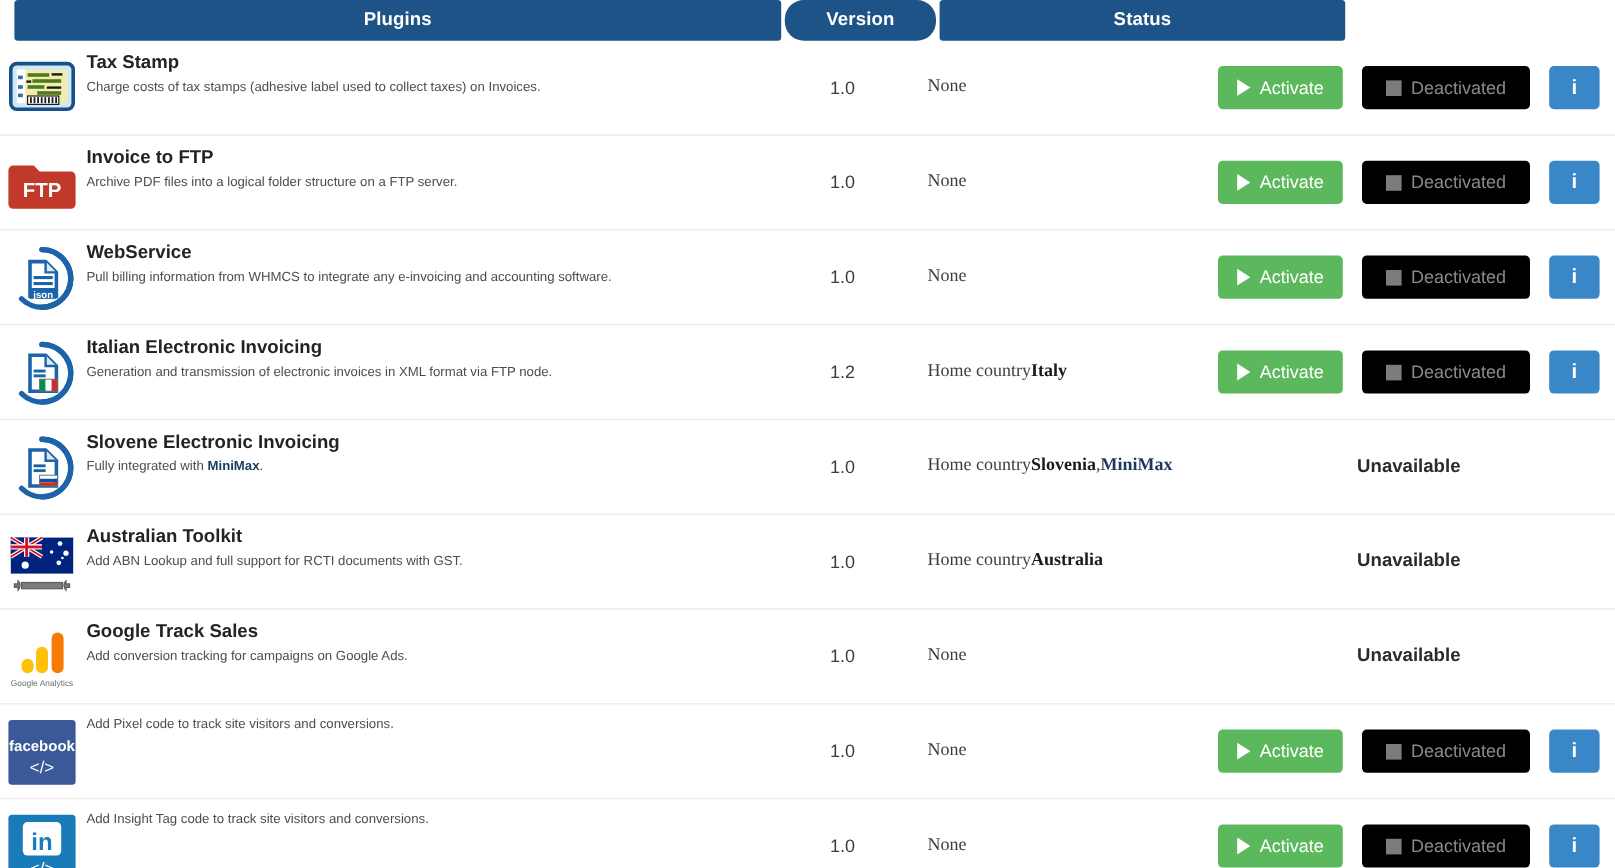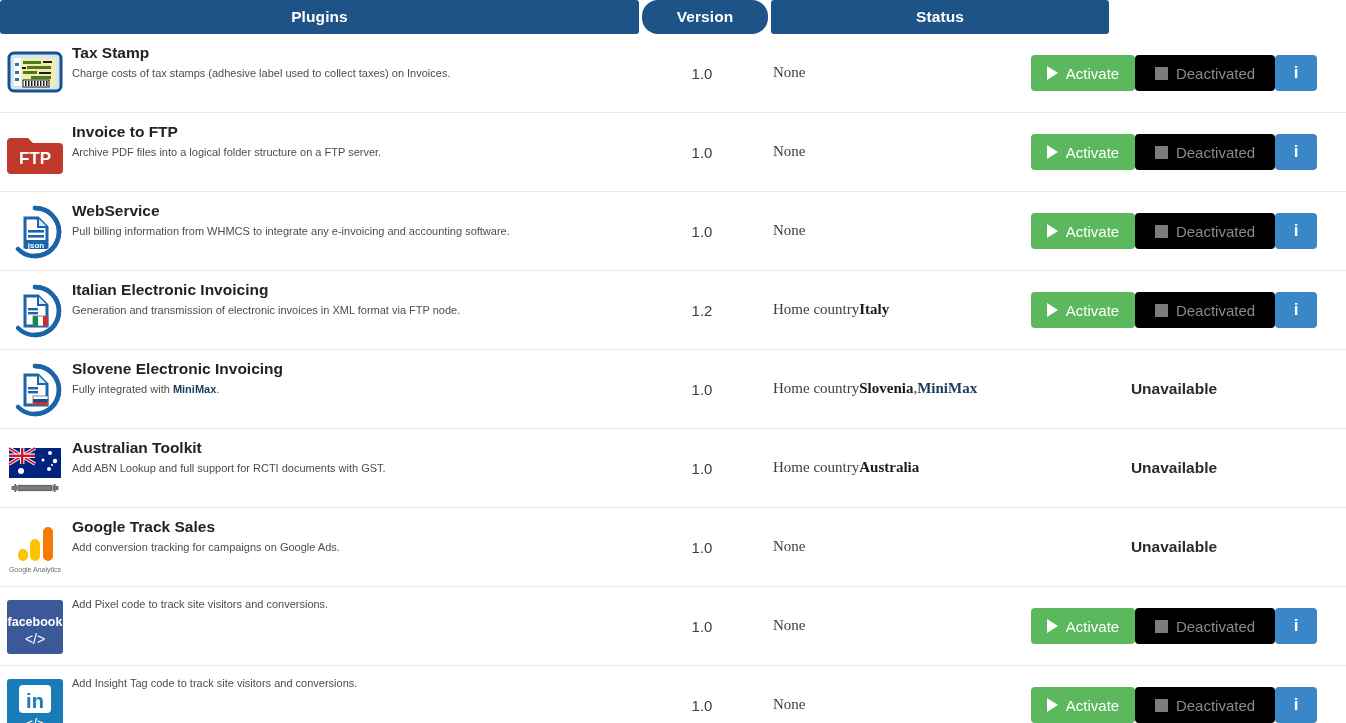--- a/index.html
+++ b/index.html
@@ -28,21 +28,21 @@
     font-size: 15.5px;
     display: flex;
     align-items: center;
     justify-content: center;
     height: 34px;
     border-radius: 3px;
     margin-right: 3px;
     letter-spacing: .1px;
   }
   .th:last-child { margin-right: 0; }
-  .col-plugins { width: 639px; }
+  .col-plugins { width: 639px; margin-left: 12px; }
   .col-version { width: 126px; border-radius: 16px; }
   .col-req     { width: 240px; }
   .col-status  { width: 338px; }
 
   
   .row {
     display: flex;
     width: 100%;
     border-bottom: 1px solid #eaeaea;
     align-items: stretch;
@@ -103,21 +103,21 @@
     font-size: 11px;
     color: #4d4d4d;
     line-height: 1.44;
     max-width: 560px;
   }
   .pdesc b { color: #1b3a5c; font-weight: bold; }
   .req b { color: #1b1b1b; font-weight: bold; }
   .req .mm { color: #1b3a5c; font-weight: bold; }
 
   
-  .btns { display: flex; align-items: center; gap: 0; }
+  .btns { display: flex; align-items: center; gap: 16px; }
   .btn {
     border: none;
     border-radius: 4px;
     font-family: "Liberation Sans", sans-serif;
     font-size: 15px;
     display: inline-flex;
     align-items: center;
     justify-content: center;
     gap: 8px;
     cursor: pointer;

